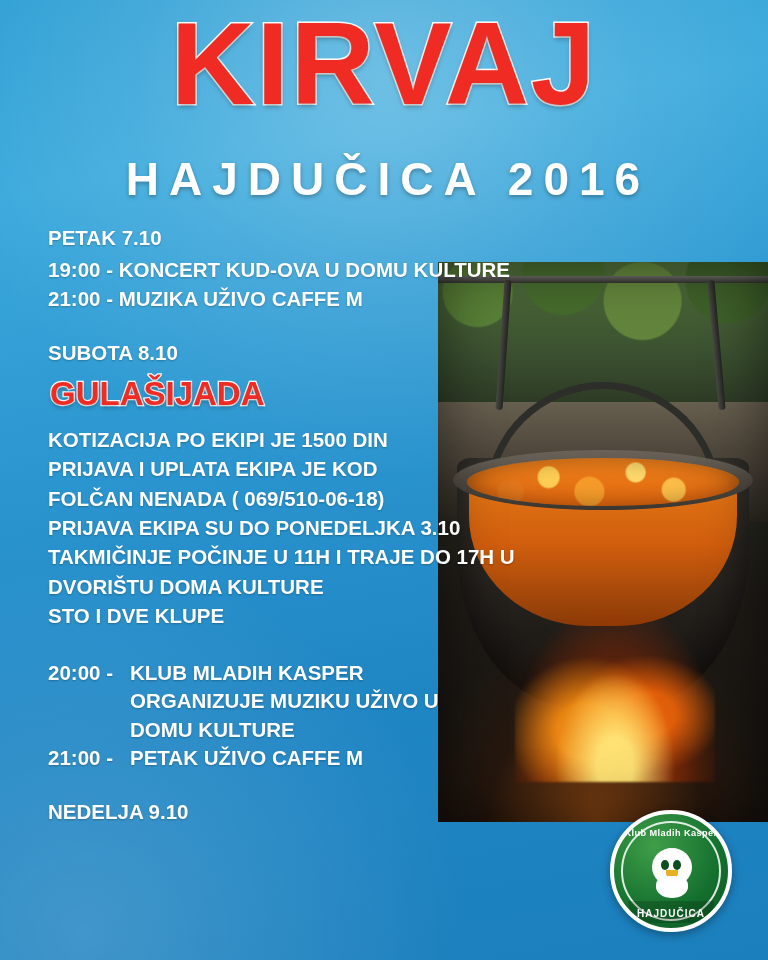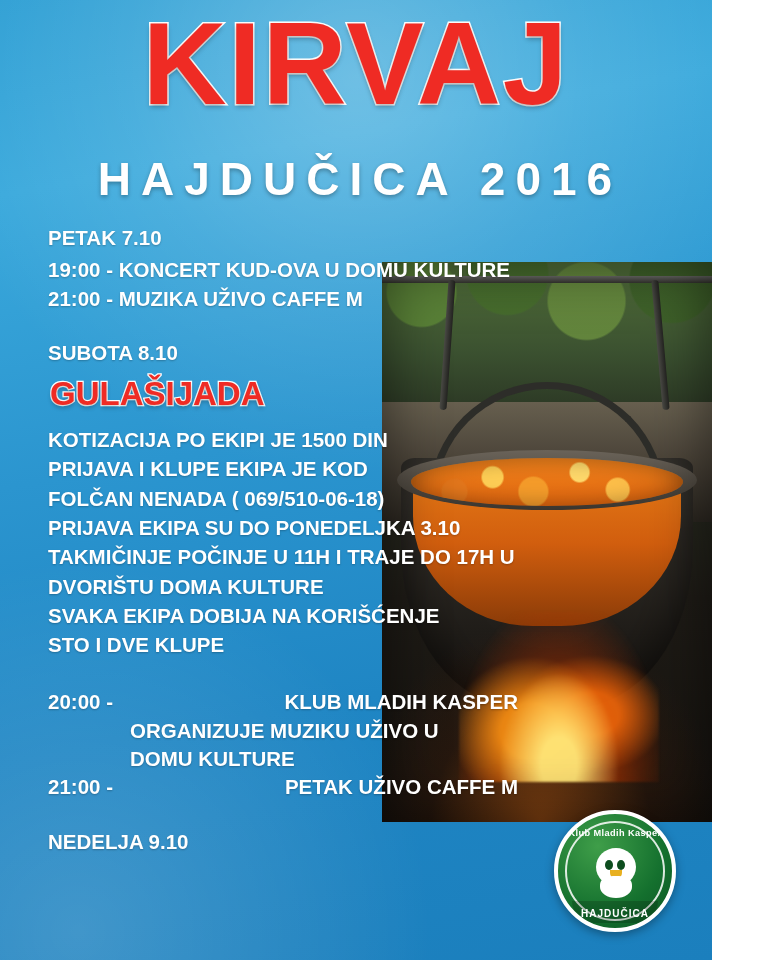--- a/index.html
+++ b/index.html
@@ -4,21 +4,21 @@
 <style>
   * { box-sizing: border-box; margin: 0; padding: 0; }
   html, body {
     width: 768px;
     height: 960px;
     overflow: hidden;
     font-family: "Liberation Sans", sans-serif;
   }
   #poster {
     position: relative;
-    width: 712px;
+    width: 768px;
     height: 960px;
     background: linear-gradient(170deg, #2e9fd4 0%, #3aa9dc 18%, #2b95cf 45%, #1f86c4 70%, #1b7fbd 100%);
     overflow: hidden;
   }
   
   .bg-glow {
     position: absolute;
     left: -10%;
     top: -20%;
     width: 120%;
@@ -185,21 +185,21 @@
     color: #ef2b24;
     -webkit-text-stroke: 2.5px #ffffff;
     paint-order: stroke fill;
     letter-spacing: 0px;
     margin: 10px 0 16px 2px;
     text-shadow: 0 3px 4px rgba(0,0,0,.25);
   }
   .info-list .row { margin-bottom: 1px; }
 
   .evening { margin-top: 6px; }
-  .evening .row { display: flex; justify-content: space-between; }
+  .evening .row { display: flex; }
   .evening .tm { width: 82px; flex: 0 0 82px; }
   .evening .ind { padding-left: 82px; }
   .bend { color: #ffffff; }
 
   
   #logo {
     position: absolute;
     right: 36px;
     bottom: 28px;
     width: 122px;
@@ -297,26 +297,25 @@
     </div>
 
     <div class="spacer-md"></div>
 
     <div class="blk">
       <div class="day">SUBOTA 8.10</div>
       <div id="gulasijada">GULAŠIJADA</div>
 
       <div class="info-list">
         <div class="row">KOTIZACIJA PO EKIPI JE 1500 DIN</div>
-        <div class="row">PRIJAVA I KLUPE EKIPA JE KOD</div>
+        <div class="row">PRIJAVA I UPLATA EKIPA JE KOD</div>
         <div class="row">FOLČAN NENADA ( 069/510-06-18)</div>
         <div class="row">PRIJAVA EKIPA SU DO PONEDELJKA 3.10</div>
         <div class="row">TAKMIČINJE POČINJE U 11H I TRAJE DO 17H U</div>
         <div class="row">DVORIŠTU DOMA KULTURE</div>
-        <div class="row">SVAKA EKIPA DOBIJA NA KORIŠĆENJE</div>
         <div class="row">STO I DVE KLUPE</div>
       </div>
 
       <div class="spacer-md"></div>
 
       <div class="evening">
         <div class="row">
           <span class="tm">20:00 -</span>
           <span>KLUB MLADIH KASPER</span>
         </div>

